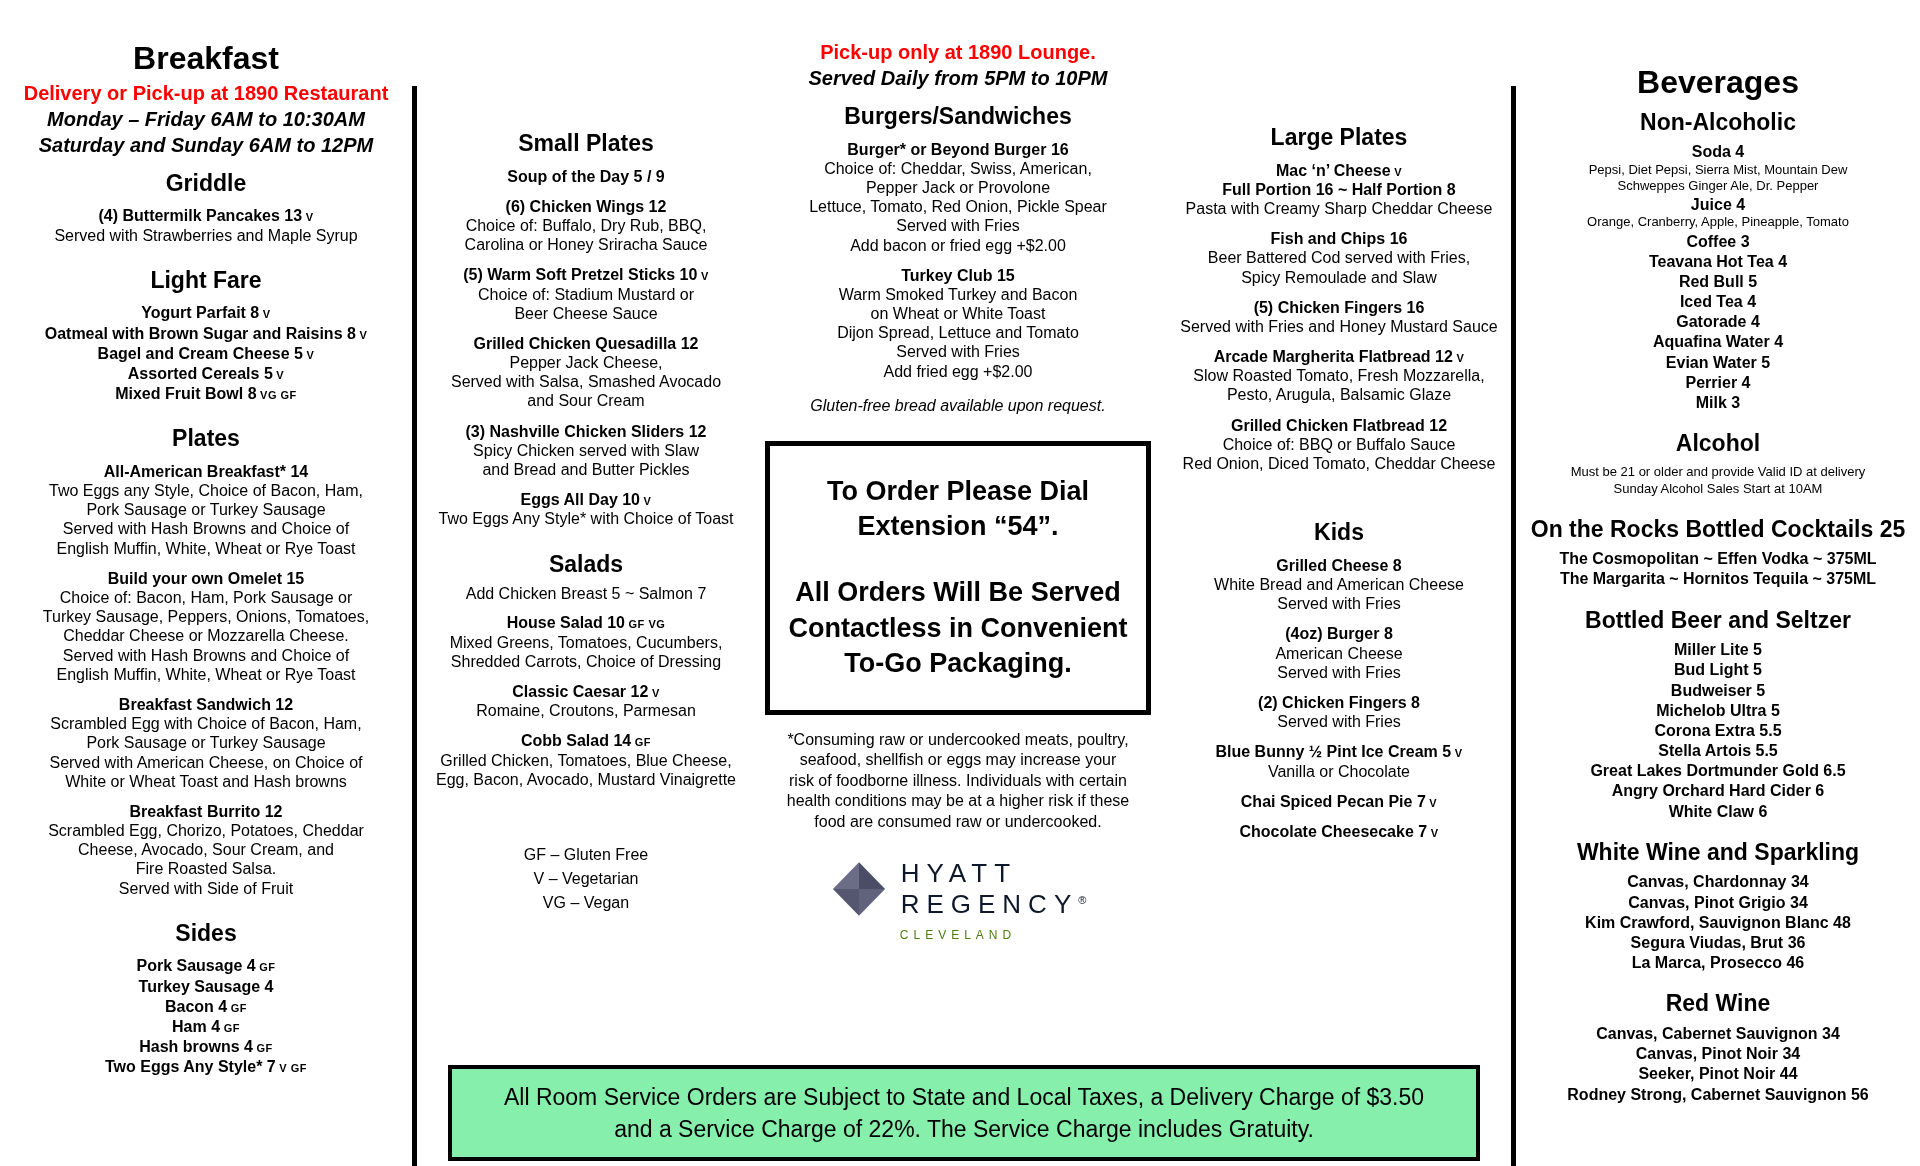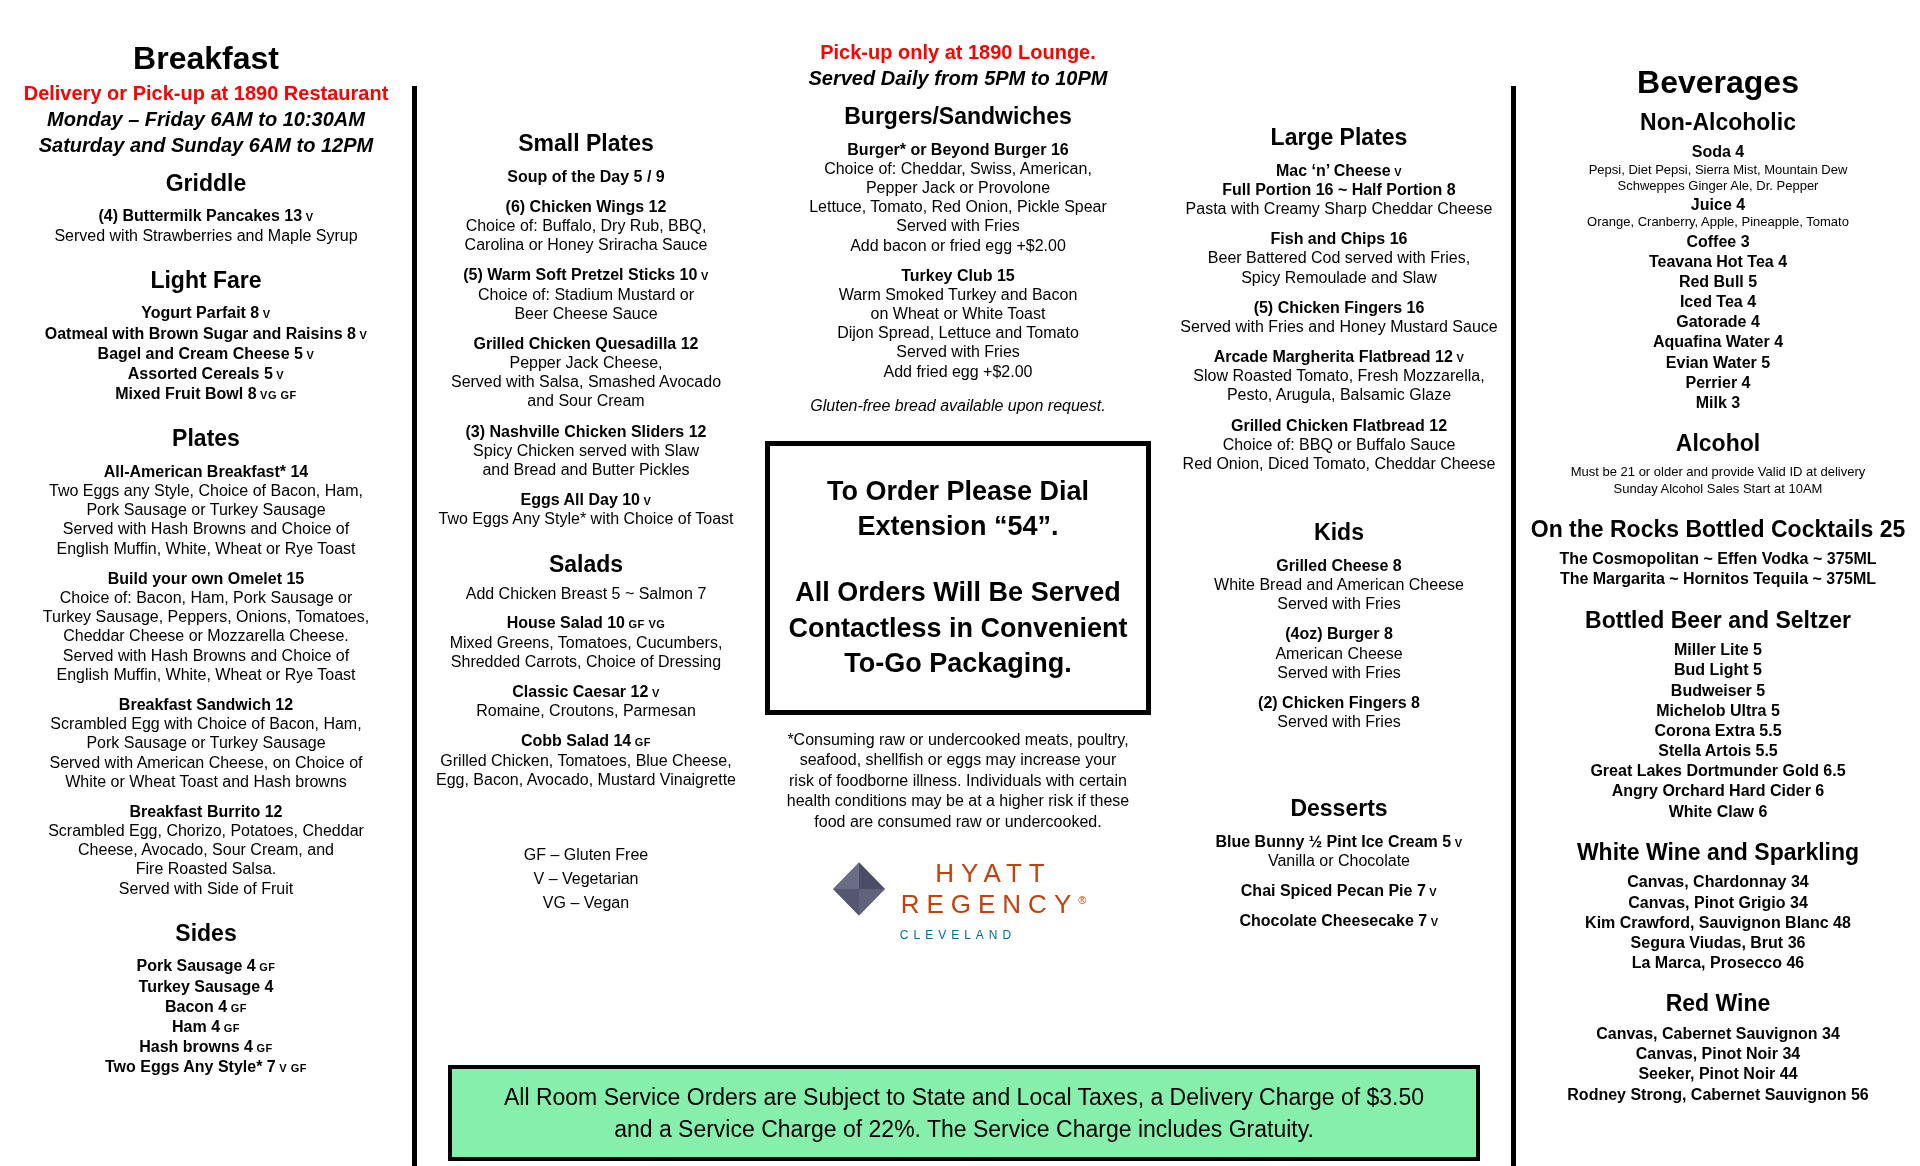--- a/index.html
+++ b/index.html
@@ -33,24 +33,24 @@
   .tag{font-size:11px;font-weight:bold;letter-spacing:.5px}
   .section-note{font-size:16px;margin:-3px 0 10px;line-height:1.2}
   .note-small{font-size:13px;line-height:1.3}
   .legend{margin-top:54px;font-size:16px;line-height:1.5}
   .gluten-note{font-style:italic;font-size:16px;margin-top:16px}
   .order-box{border:5px solid #000;margin:26px auto 0;width:386px;padding:28px 14px;font-size:27px;font-weight:bold;line-height:1.32}
   .order-box p+p{margin-top:30px}
   .disclaimer{font-size:16px;line-height:1.28;width:344px;margin:15px auto 0}
   .logo{display:flex;flex-direction:column;align-items:center;margin-top:26px}
   .logo-row{display:flex;align-items:center;gap:13px}
-  .logo-text{text-align:center;color:#c2410c}
+  .logo-text{text-align:left;color:#0f172a}
   .logo-line{font-size:26px;letter-spacing:7px;line-height:1.18;font-weight:400}
   .logo-tm{font-size:11px;vertical-align:9px;letter-spacing:0}
-  .logo-loc{font-size:12px;letter-spacing:5px;color:#0369a1;margin-top:8px}
+  .logo-loc{font-size:12px;letter-spacing:5px;color:#4d7c0f;margin-top:8px}
   .footer-box{position:absolute;bottom:5px;left:50%;transform:translateX(-50%);width:1032px;border:4px solid #000;padding:12px 36px;font-size:23px;line-height:1.4;text-align:center;background:#86efac}
 </style>
 </head>
 <body>
 
 <div class="page">
 
   <div class="col col-breakfast">
     <h2 class="col-title">Breakfast</h2>
     <div class="red-notice">Delivery or Pick-up at 1890 Restaurant</div>
@@ -293,21 +293,20 @@
                 <div class="item-name">(4oz) Burger 8</div>
                 <div class="item-desc">American Cheese</div>
                 <div class="item-desc">Served with Fries</div>
               </div>
               <div class="menu-item">
                 <div class="item-name">(2) Chicken Fingers 8</div>
                 <div class="item-desc">Served with Fries</div>
               </div>
             </section>
             <section class="menu-section xl">
-              <h3 class="section-title">Desserts</h3>
               <div class="menu-item">
                 <div class="item-name">Blue Bunny ½ Pint Ice Cream 5<span class="tag"> V</span></div>
                 <div class="item-desc">Vanilla or Chocolate</div>
               </div>
               <div class="menu-item">
                 <div class="item-name">Chai Spiced Pecan Pie 7<span class="tag"> V</span></div>
               </div>
               <div class="menu-item">
                 <div class="item-name">Chocolate Cheesecake 7<span class="tag"> V</span></div>
               </div>

